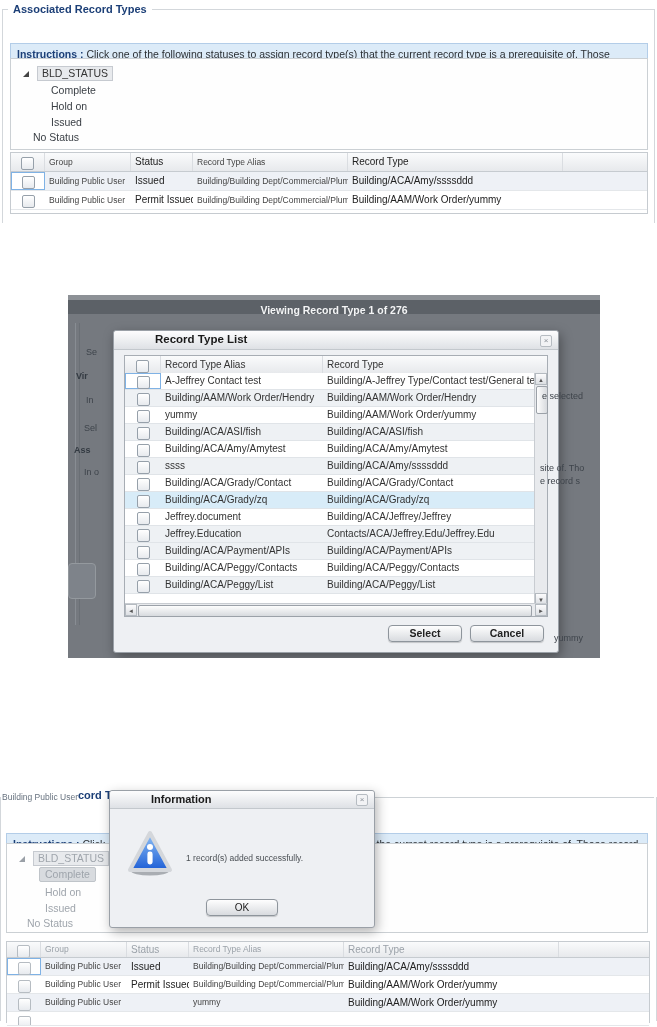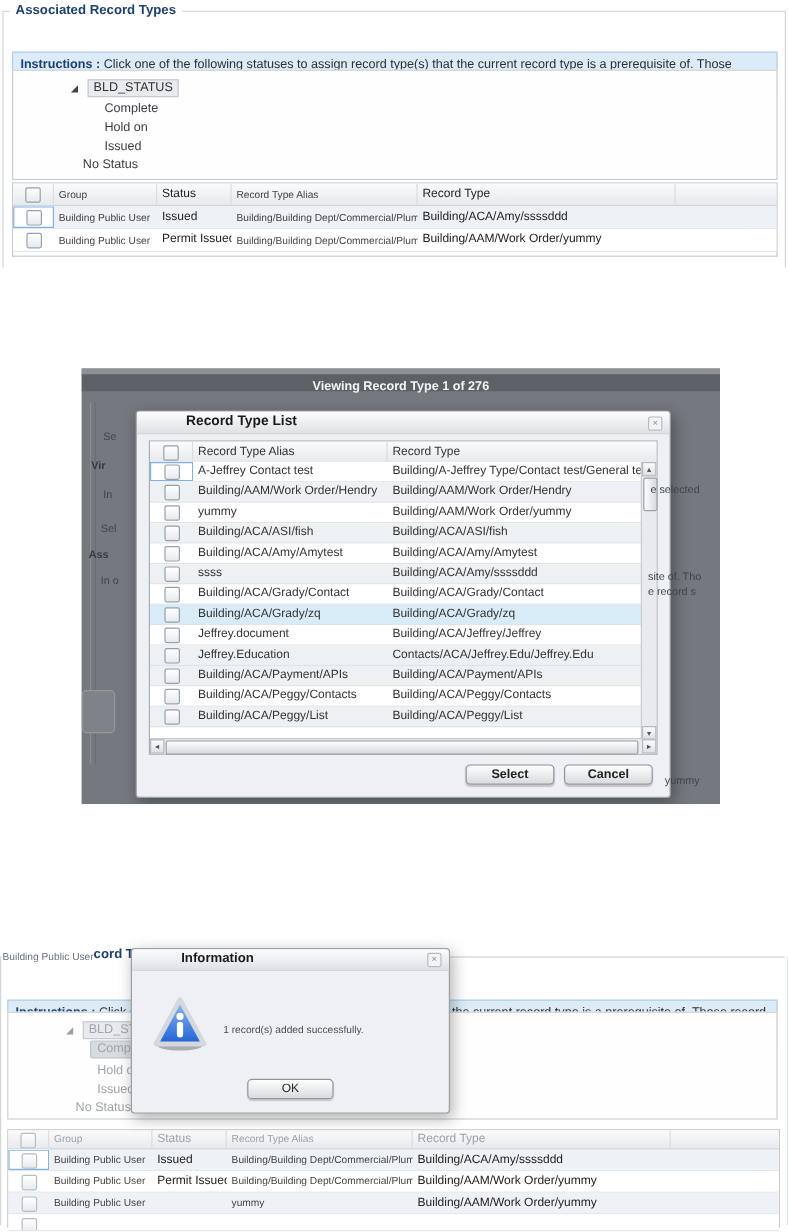--- a/index.html
+++ b/index.html
@@ -40,21 +40,21 @@
     position:absolute;background:#dcebf8;border:1px solid #b3cde8;font-size:10.5px;line-height:14px;
     color:#2b2f33;padding:3px 6px;margin-top:25px;
   }
   .instructions b{color:#1c3f77;}
   #s1-instr{left:8px;top:16px;width:624px;height:30px;}
   .treepanel{position:absolute;border:1px solid #cbd0d4;background:#fefefe;}
   #s1-tree{left:8px;top:56px;width:636px;height:90px;}
   .tri{display:inline-block;width:0;height:0;border-bottom:6px solid #444;border-left:6px solid transparent;margin-right:5px;vertical-align:middle;}
   .tri.dim{border-bottom-color:#9aa0a7;}
   .tree-root-label{display:inline-block;background:#e8eaed;border:1px solid #c6cad0;padding:0 4px;font-size:10.5px;line-height:13px;color:#333;vertical-align:middle;}
-  .tree-item{position:absolute;font-size:10.5px;color:#3a3f45;white-space:nowrap;margin-left:36px;}
+  .tree-item{position:absolute;font-size:10.5px;color:#3a3f45;white-space:nowrap;}
   .dim-t{color:#9fa5ac !important;}
   .tree-sel{display:inline-block;background:#d8dbdf;border:1px solid #bfc4c9;border-radius:2px;padding:0 5px;line-height:13px;}
 
   
   .atable{position:absolute;border:1px solid #c6cbd0;background:#fff;}
   #s1-table{left:8px;top:150px;width:636px;height:60px;}
   .hrow{display:flex;background:linear-gradient(#fafbfc,#e7e9ec);border-bottom:1px solid #c6cbd0;}
   #s1-table .hrow{height:18px;line-height:18px;}
   .hcell{font-size:10px;color:#555c63;border-right:1px solid #dadde1;padding-left:4px;box-sizing:border-box;white-space:nowrap;overflow:hidden;}
   .hcell:last-child{border-right:none;}
@@ -65,21 +65,21 @@
   .c-cb{width:34px;text-align:center;padding-left:0;}
   .c-cb .cbx{margin-top:2px;}
   .c-group{width:86px;font-size:8.5px;color:#444;}
   .c-status{width:62px;font-size:10px;color:#222;}
   .c-alias{width:155px;font-size:8.5px;color:#444;}
   .c-type{width:215px;font-size:10px;color:#222;}
   .c-fill{flex:1;}
   .focus-cb{box-shadow:inset 0 0 0 1px #7fb2e5;background:#fff;}
 
   
-  #shot2{left:68px;top:295px;width:532px;height:363px;background:#75797f;overflow:hidden;margin-top:12px;}
+  #shot2{left:68px;top:295px;width:532px;height:363px;background:#75797f;overflow:hidden;}
   #s2-topstrip{left:0;top:0;width:532px;height:5px;background:#8d9196;}
   #s2-titlebar{left:0;top:5px;width:532px;height:14px;background:#5c6167;text-align:center;}
   #s2-titlebar span{font-size:10.5px;font-weight:bold;color:#f4f5f6;line-height:14px;}
   .ghost{position:absolute;font-size:9px;color:#3e444b;white-space:nowrap;}
   .ghost.gbold{font-weight:bold;color:#333a42;}
   .gline{position:absolute;width:1px;background:#888d93;}
   .gbox{position:absolute;background:#7e838a;border:1px solid #94999e;border-radius:4px;}
 
   #modal{left:45px;top:35px;width:444px;height:321px;background:#eef0f3;border:1px solid #9aa0a7;
          border-radius:3px;box-shadow:2px 4px 12px rgba(0,0,0,0.35);}

